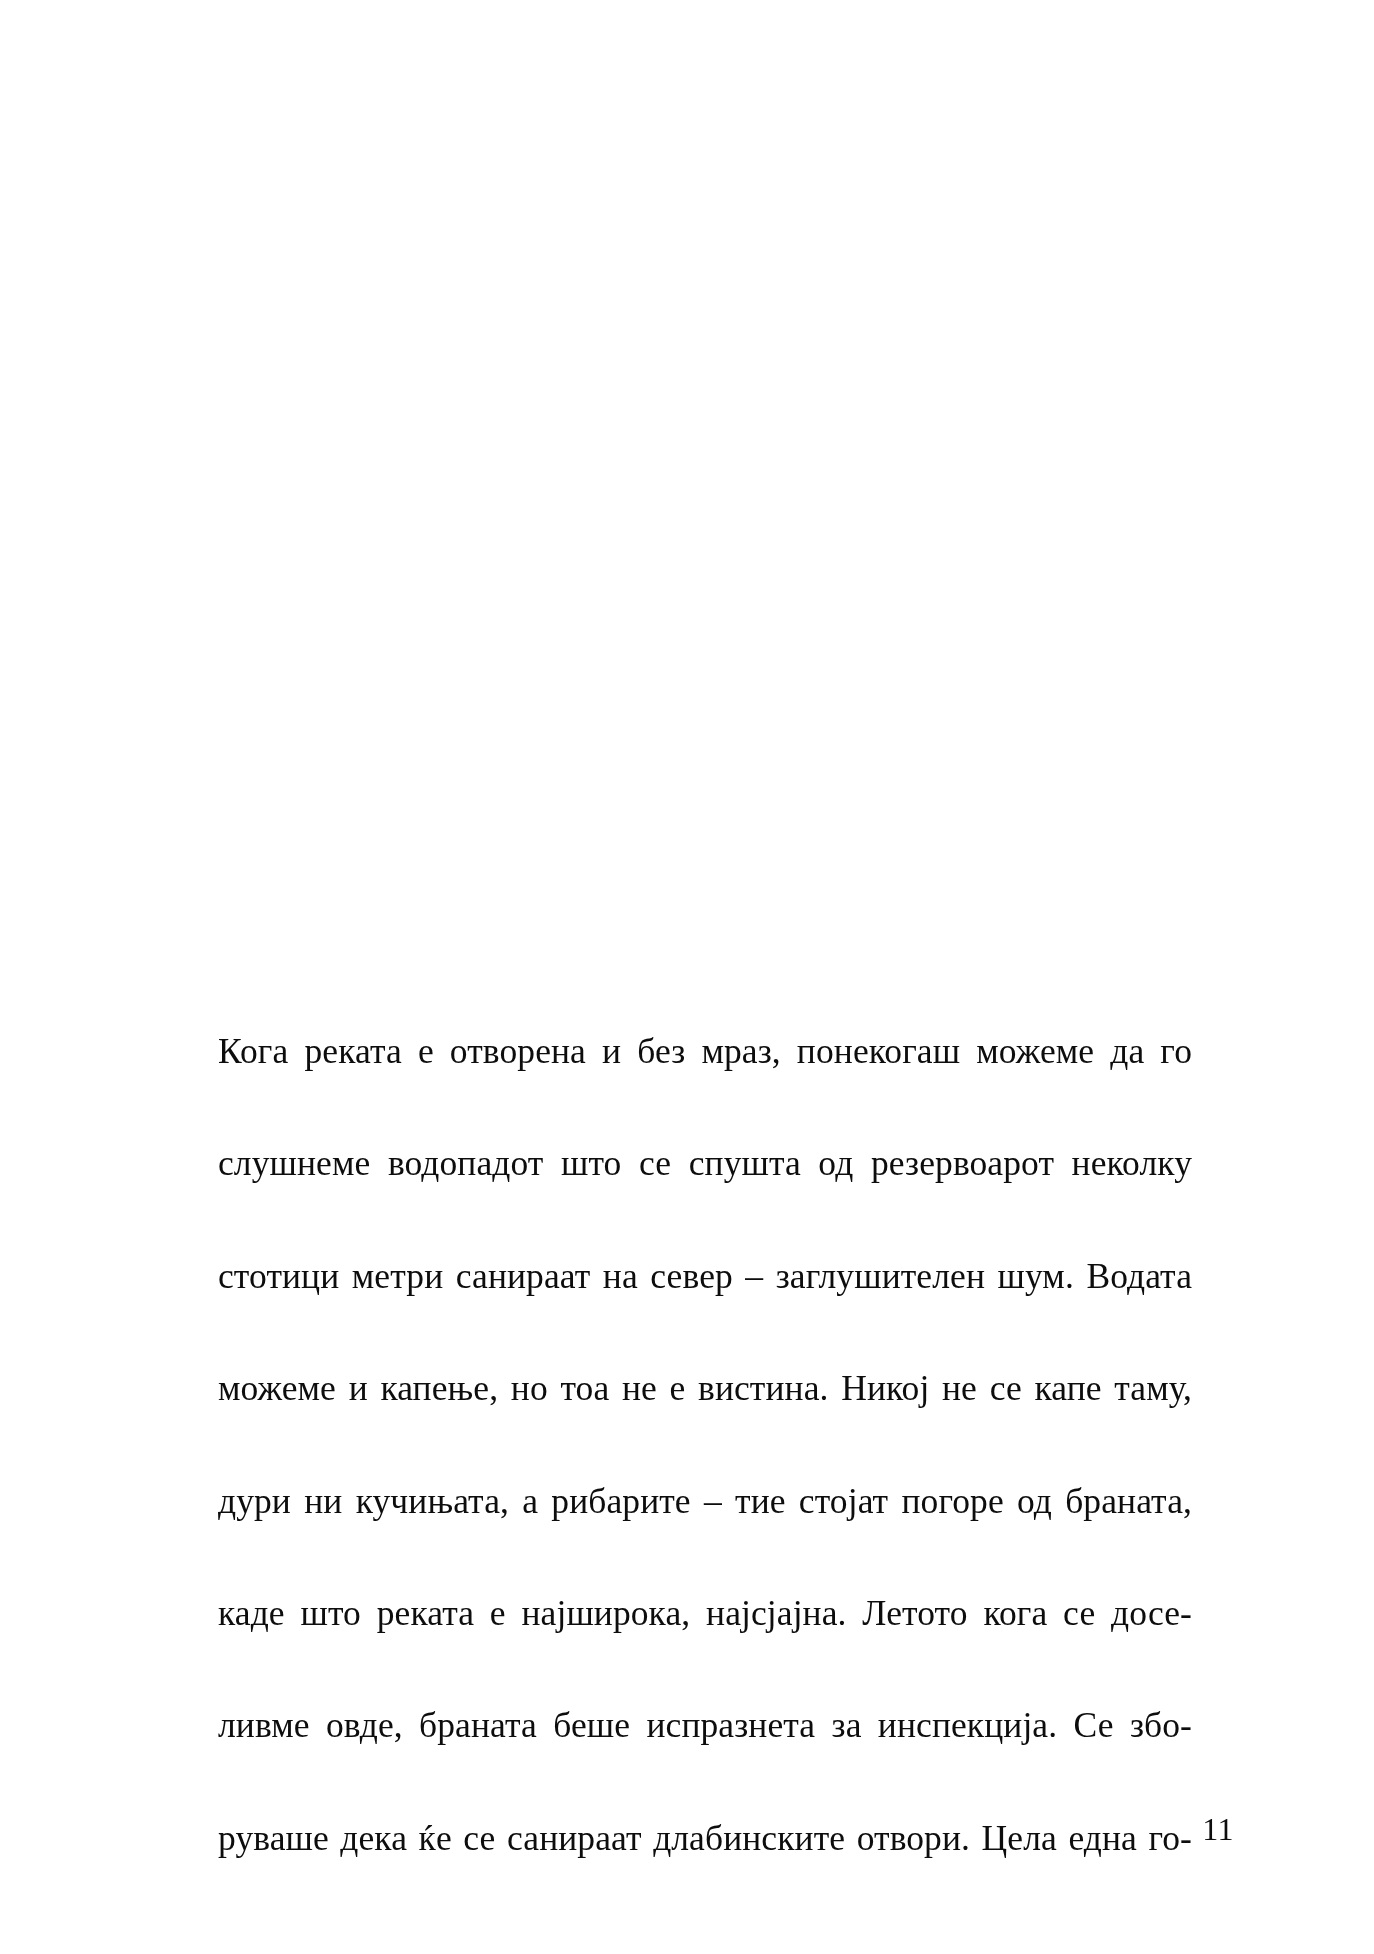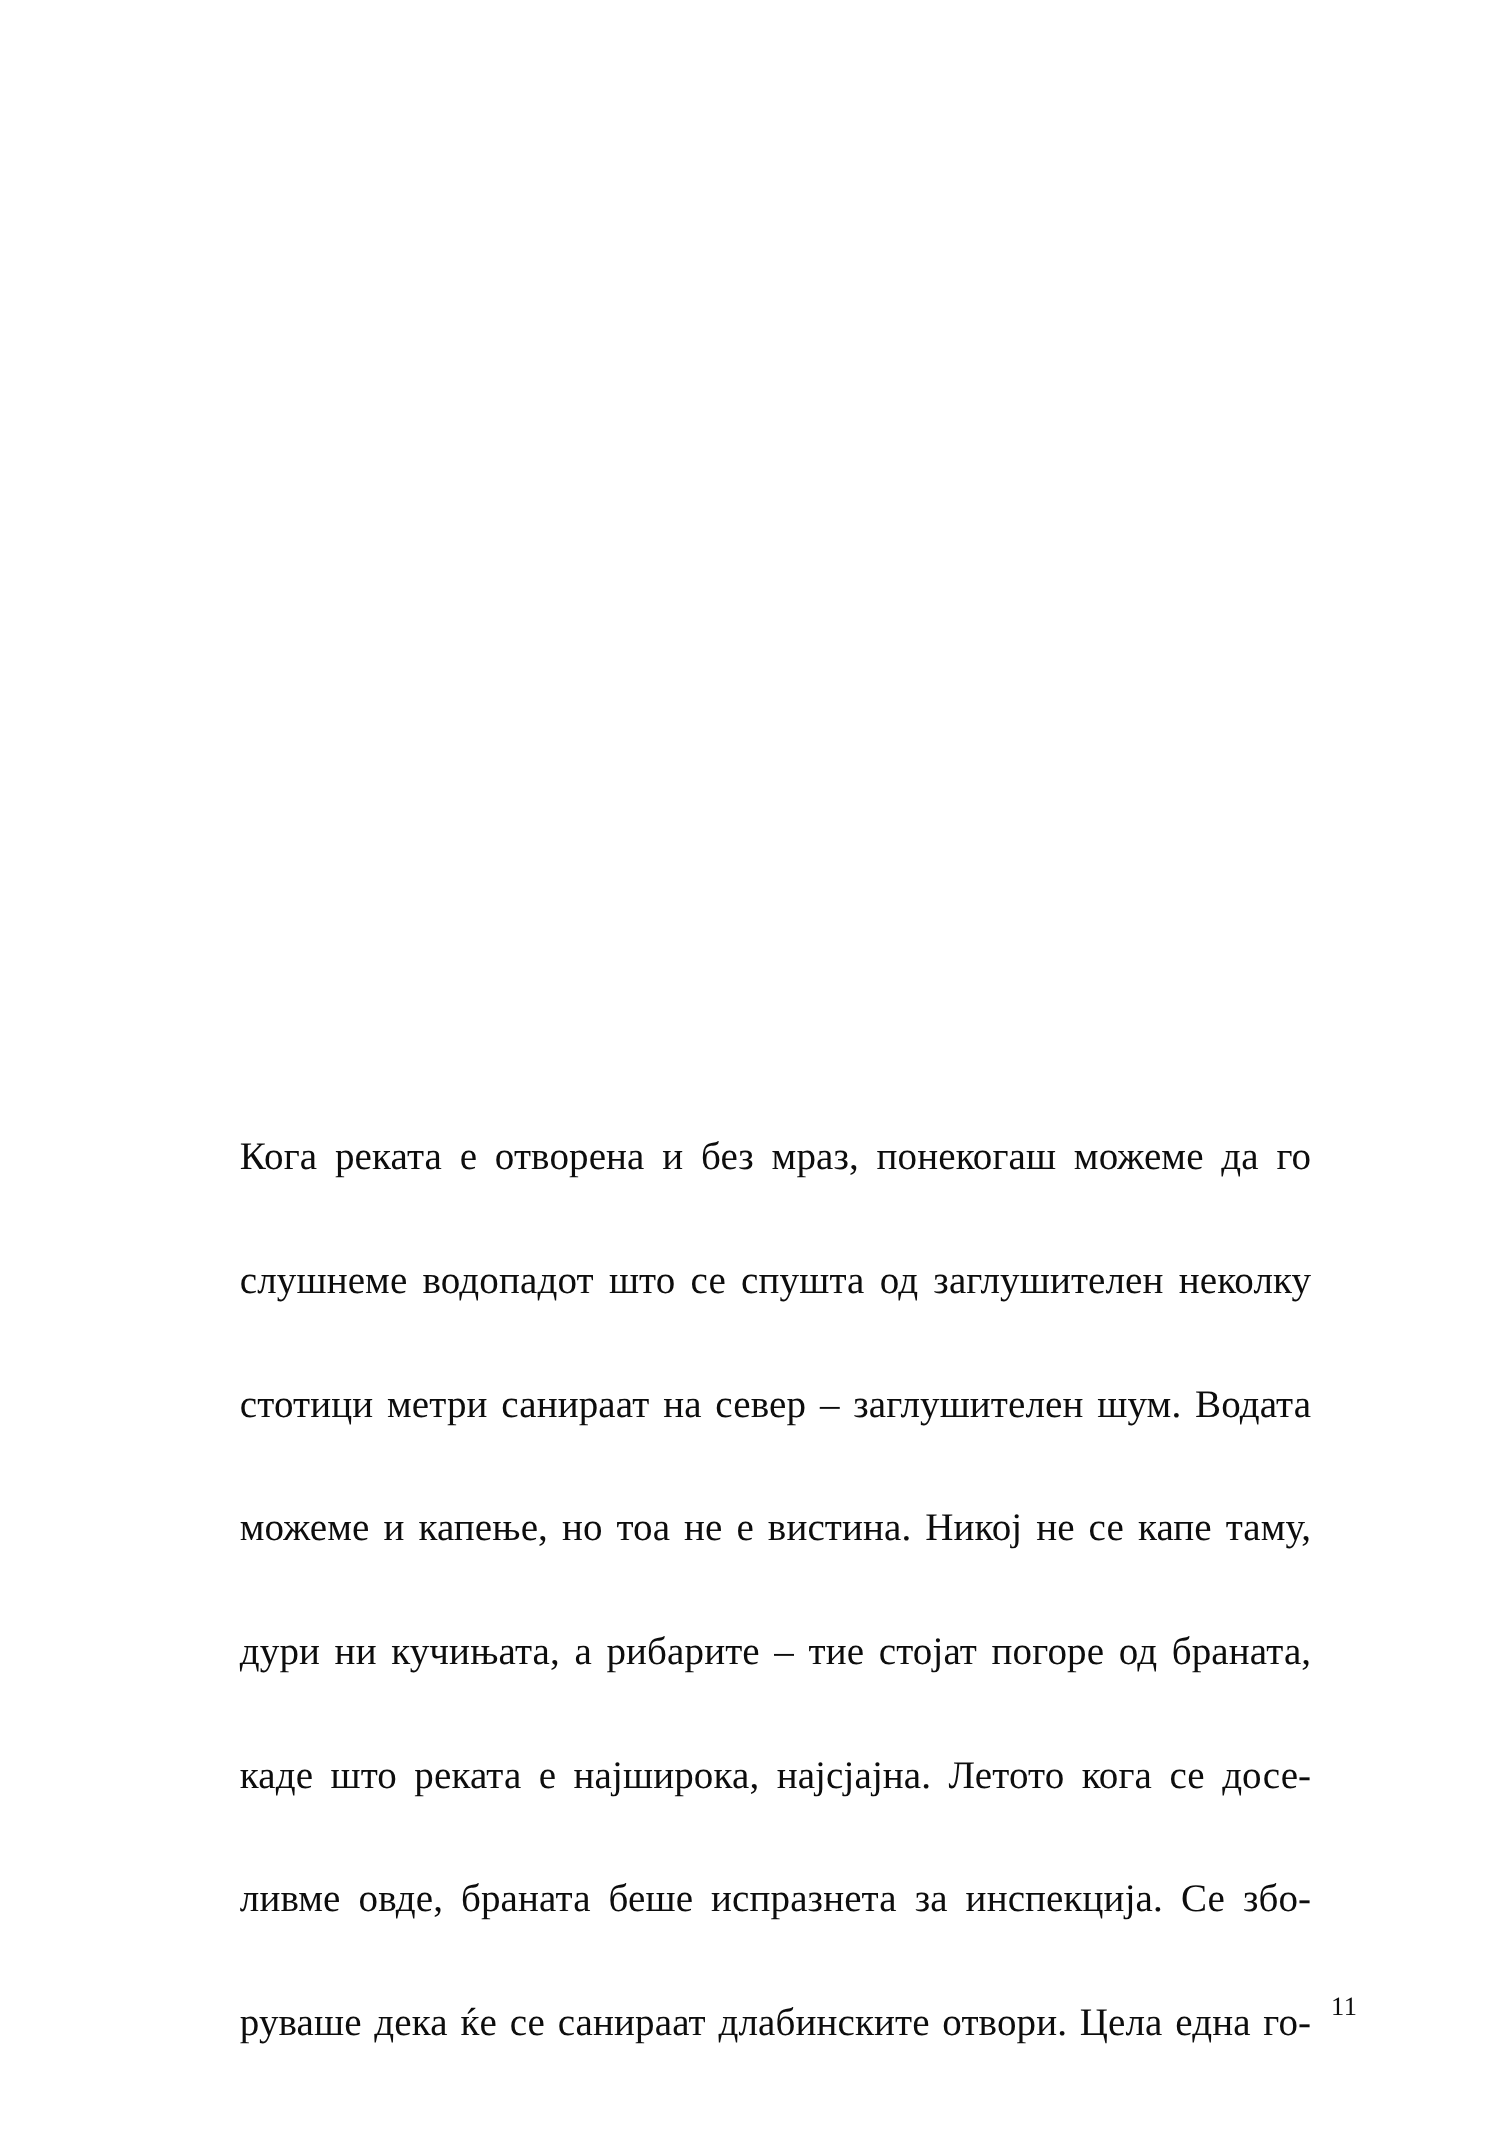--- a/index.html
+++ b/index.html
@@ -60,37 +60,37 @@
     content: "";
     display: inline-block;
     width: 100%;
     height: 0;
   }
 
   .page-number {
     position: absolute;
     right: 140px;
     top: 1813px;
-    font-size: 24px;
+    font-size: 32px;
     line-height: 1;
     text-align: right;
     letter-spacing: 0.5px;
   }
 </style>
 </head>
 <body>
 
 <div class="page">
 
   <div class="blank-top"></div>
 
   <div class="text-block">
     <div class="body-paragraph">
       <span class="line first">Кога реката е отворена и без мраз, понекогаш можеме да го</span>
-      <span class="line">слушнеме водопадот што се спушта од заглушителен неколку</span>
+      <span class="line">слушнеме водопадот што се спушта од резервоарот неколку</span>
       <span class="line">стотици метри санираат на север – заглушителен шум. Водата</span>
       <span class="line">можеме и капење, но тоа не е вистина. Никој не се капе таму,</span>
       <span class="line">дури ни кучињата, а рибарите – тие стојат погоре од браната,</span>
       <span class="line">каде што реката е најширока, најсјајна. Летото кога се досе-</span>
       <span class="line">ливме овде, браната беше испразнета за инспекција. Се збо-</span>
       <span class="line">руваше дека ќе се санираат длабинските отвори. Цела една го-</span>
 
     </div>
   </div>
 

